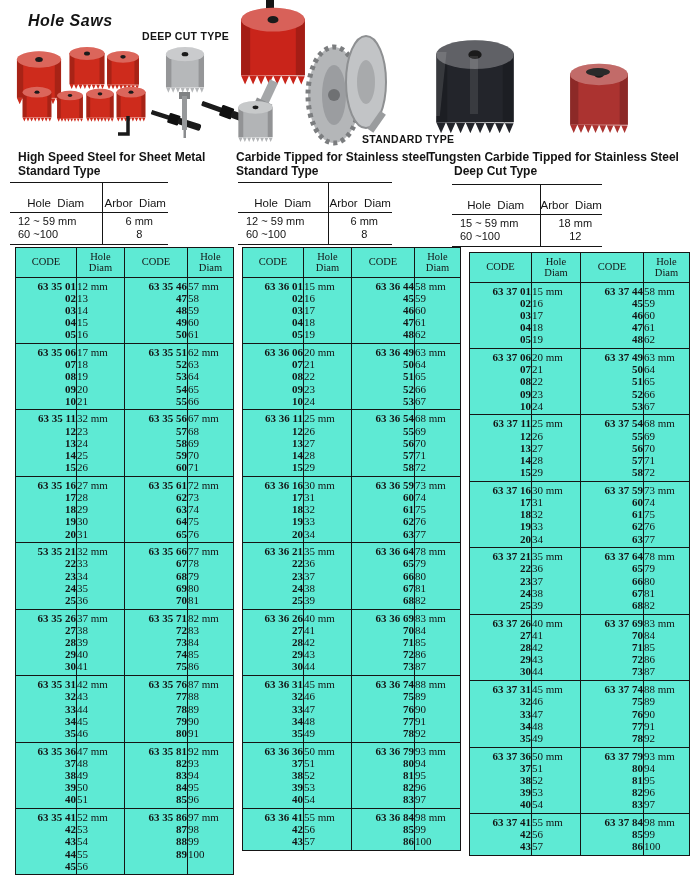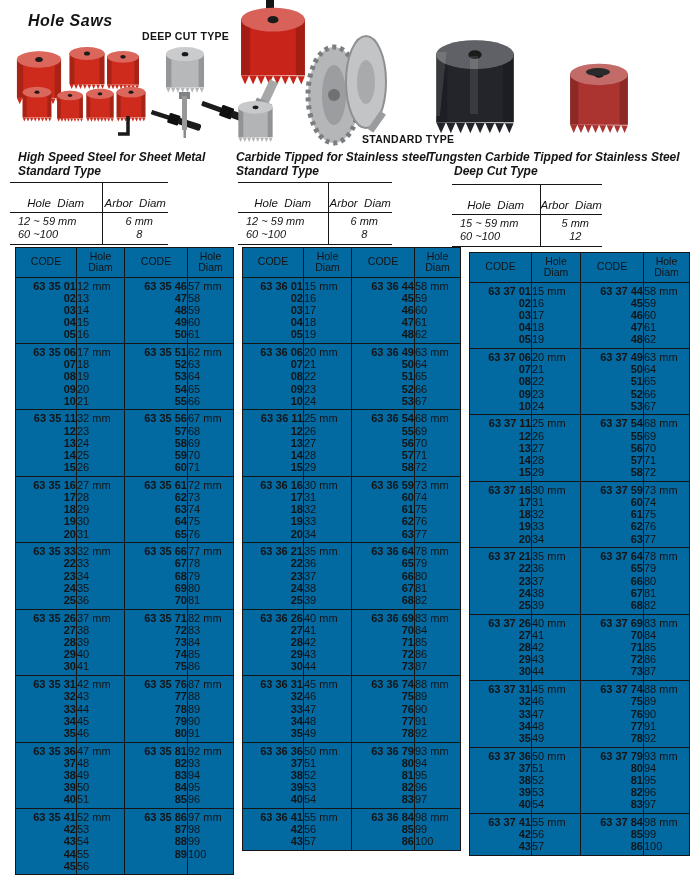--- a/index.html
+++ b/index.html
@@ -5,39 +5,39 @@
   html,body{margin:0;padding:0;}
   body{width:699px;height:887px;background:#ffffff;overflow:hidden;
        font-family:"Liberation Sans",sans-serif;color:#141414;}
   .top{position:relative;height:243px;}
   .photos{position:absolute;left:0;top:0;}
   .page-title{position:absolute;left:28px;top:12px;font-style:italic;font-weight:bold;
               font-size:16px;letter-spacing:.5px;z-index:3;}
   .photo-label{position:absolute;font-weight:bold;font-size:10.5px;letter-spacing:.3px;z-index:3;}
   #lbl-deep{left:142px;top:30px;}
   #lbl-std{left:362px;top:133px;}
-  .sec{position:absolute;z-index:4;background:transparent;font-style:italic;}
+  .sec{position:absolute;z-index:4;background:transparent;}
   #sec1{left:10px;top:150px;}
   #sec2{left:234px;top:150px;}
   #sec3{left:428px;top:150px;}
   .sec-title{font-weight:bold;font-size:12px;line-height:14px;}
   #sec1 .sec-title{margin-left:8px;}
   #sec2 .sec-title{margin-left:2px;}
   #sec3 .t2{padding-left:26px;}
   .spec{border-collapse:collapse;border-top:1.8px solid #151515;border-bottom:1.8px solid #151515;
         margin-top:4px;background:#fff;}
   #sec2 .spec{margin-left:4px;}
   #sec3 .spec{margin-left:24px;margin-top:6px;}
   .spec th{font-weight:normal;font-size:11.5px;padding:14px 0 3px;text-align:center;
            border-bottom:1.5px solid #151515;white-space:pre;}
   .spec td{vertical-align:top;padding:2px 0 4px 8px;font-size:11px;margin-left:35px;}
   .spec th:last-child,.spec td:last-child{border-left:1.5px solid #151515;text-align:center;}
   .spec td div{line-height:12.6px;white-space:pre;}
   .main{display:flex;align-items:flex-start;margin:4px 0 0 15px;}
-  .block{border-collapse:collapse;border:1.8px solid #151515;background:#0369a1;}
+  .block{border-collapse:collapse;border:1.8px solid #151515;background:#5eead4;font-family:Liberation Serif, serif;}
   .block + .block{margin-left:8px;}
   .block:nth-child(3){margin-top:5px;}
   .block th{font-weight:normal;font-size:10.5px;line-height:11.5px;text-align:center;
             padding:2.5px 0 3px;border-bottom:1.8px solid #151515;}
   .block th:not(:first-child),.block td:not(:first-child){border-left:1.6px solid #151515;}
   .block tbody td{border-top:1.8px solid #151515;vertical-align:top;padding:2px 0 2.5px;}
   .code-cell{text-align:right;padding-right:5px;font-weight:bold;}
   .diam-cell{padding-left:6px;}
   .ln{font-size:11px;height:12.2px;line-height:12.2px;white-space:pre;}
 </style>
@@ -204,21 +204,21 @@
         <th>Arbor  Diam</th>
       </tr>
         </thead>
       <tbody>
           <tr>
         <td>
           <div>15 ~ 59 mm</div>
           <div>60 ~100</div>
         </td>
         <td>
-          <div>5 mm</div>
+          <div>18 mm</div>
           <div>12</div>
         </td>
       </tr>
         </tbody>
     </table>
   </div>
 </div>
 
 <div class="main" id="main-table">
     <table class="block">
@@ -358,21 +358,21 @@
           <td class="diam-cell">
             <div class="ln">72 mm</div>
             <div class="ln">73</div>
             <div class="ln">74</div>
             <div class="ln">75</div>
             <div class="ln">76</div>
           </td>
         </tr>
         <tr>
           <td class="code-cell">
-            <div class="ln">63 35 33</div>
+            <div class="ln">53 35 21</div>
             <div class="ln">22</div>
             <div class="ln">23</div>
             <div class="ln">24</div>
             <div class="ln">25</div>
           </td>
           <td class="diam-cell">
             <div class="ln">32 mm</div>
             <div class="ln">33</div>
             <div class="ln">34</div>
             <div class="ln">35</div>

